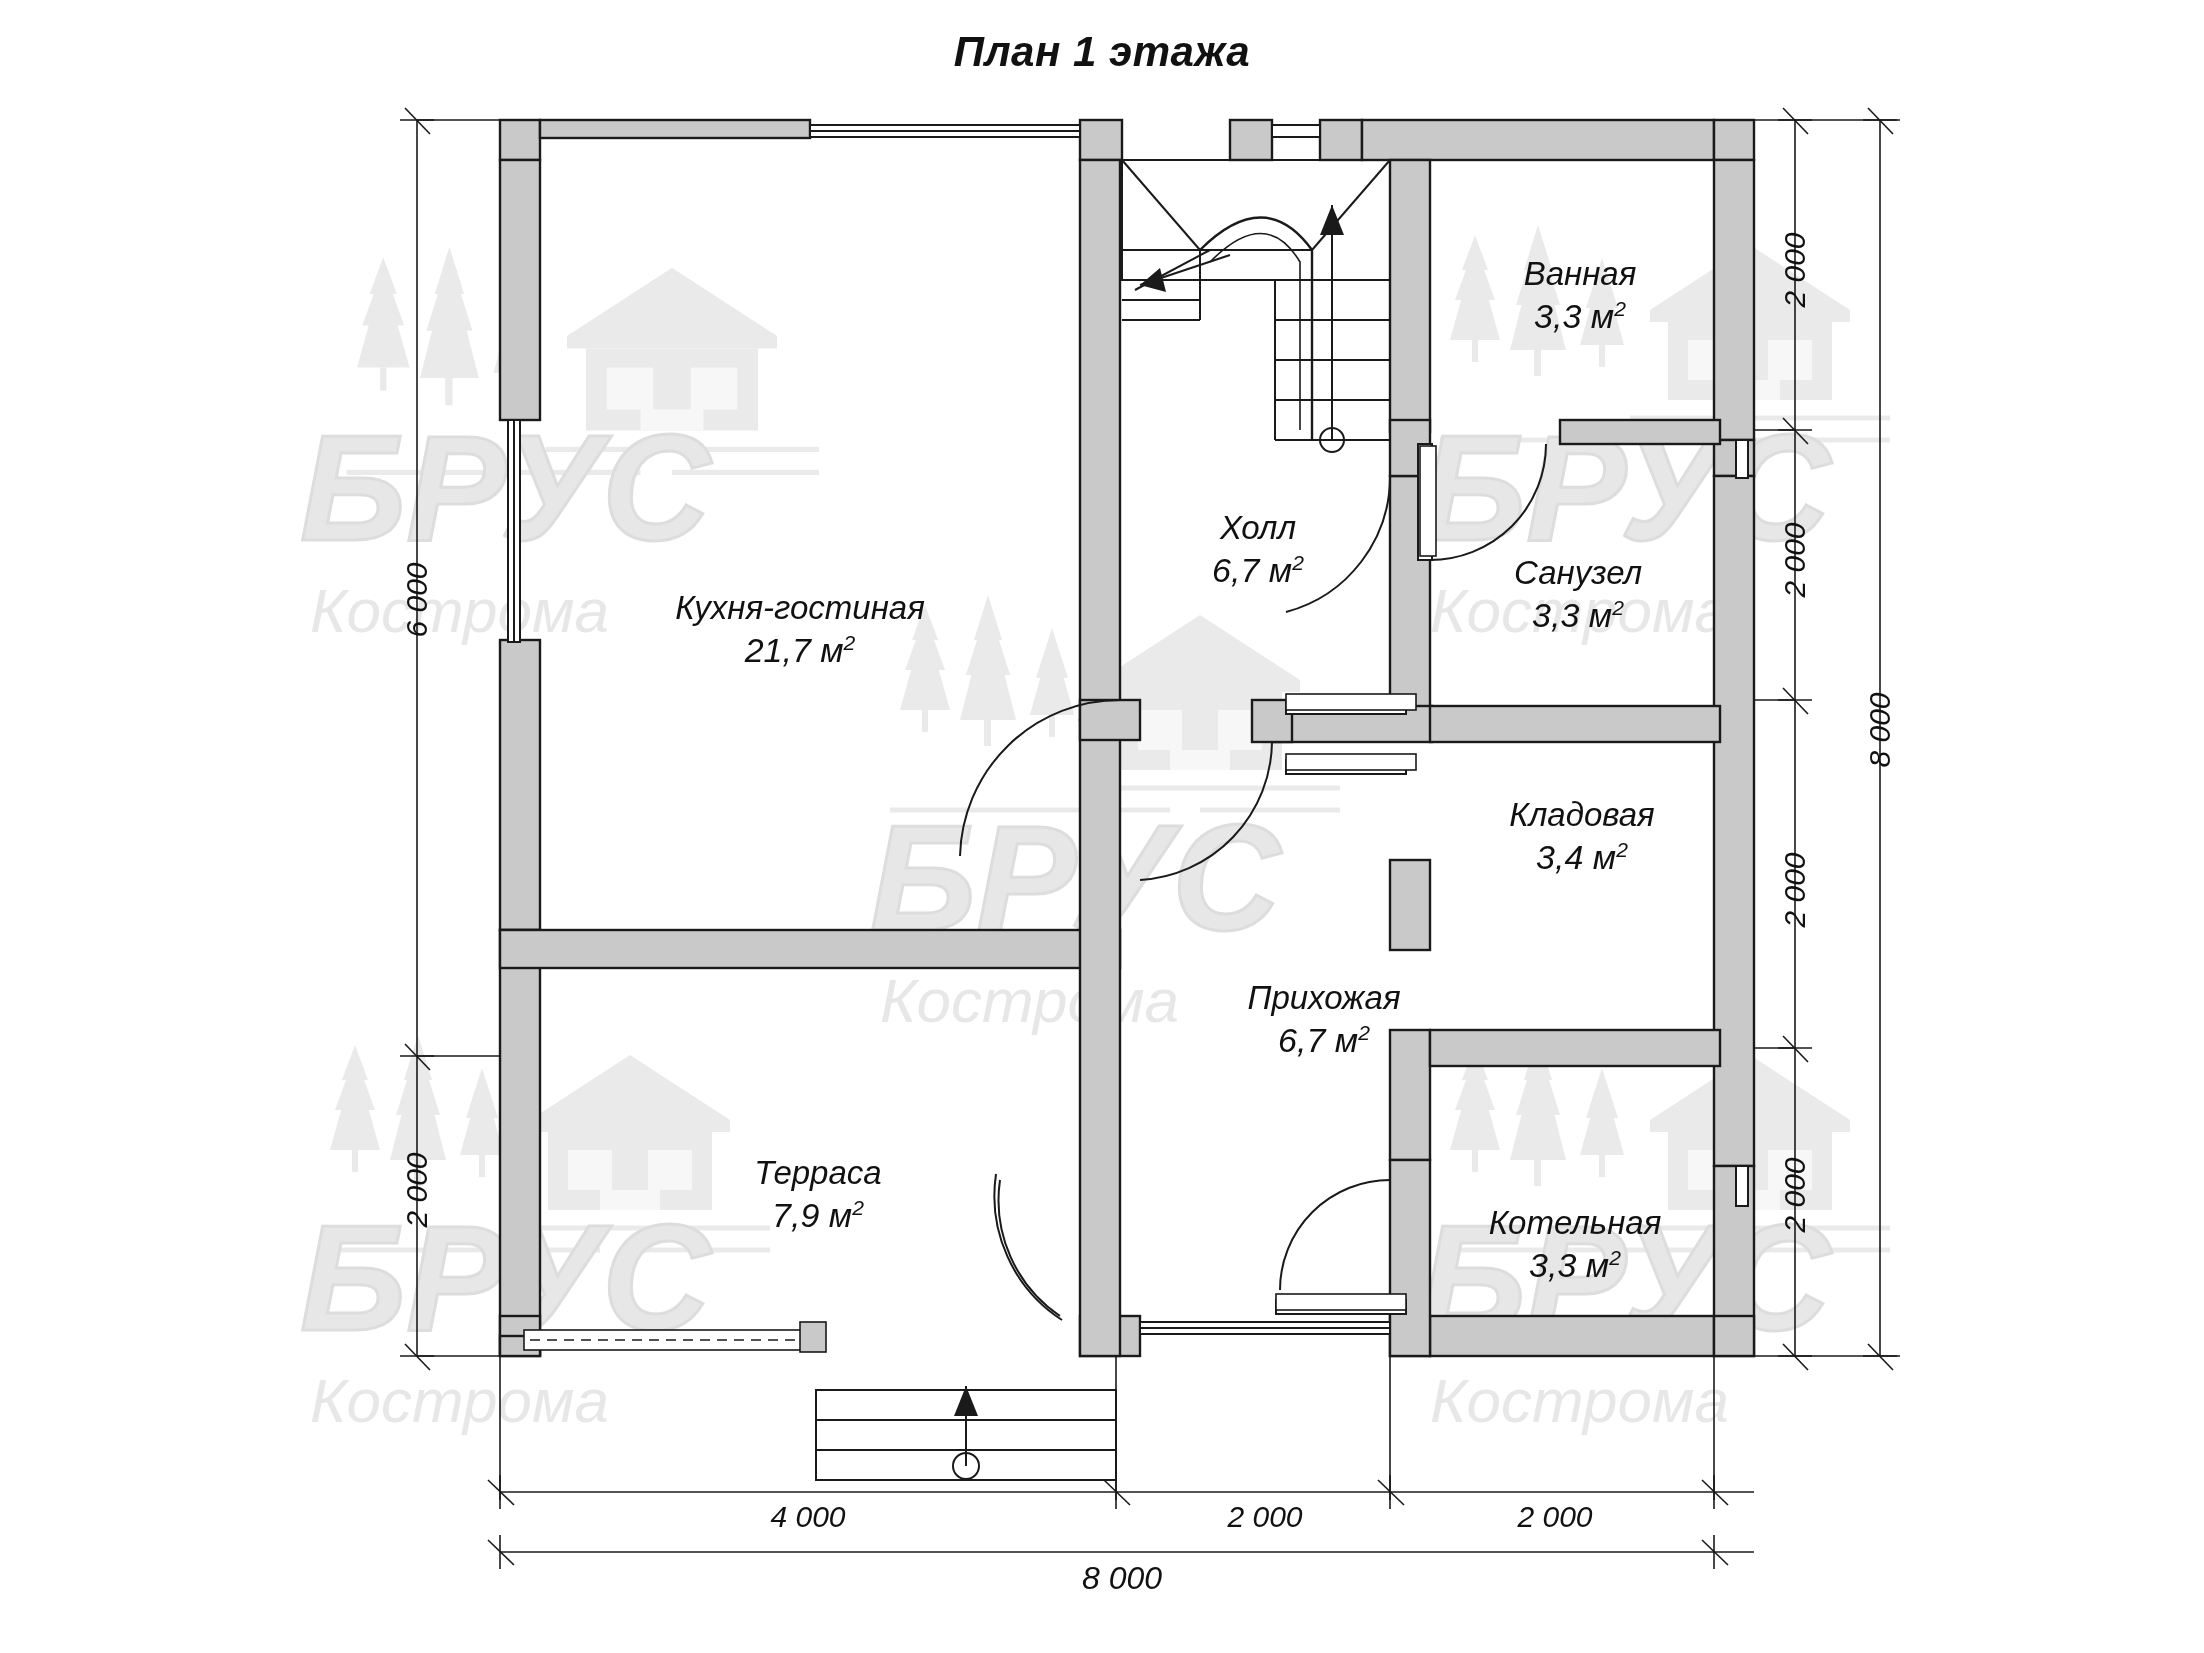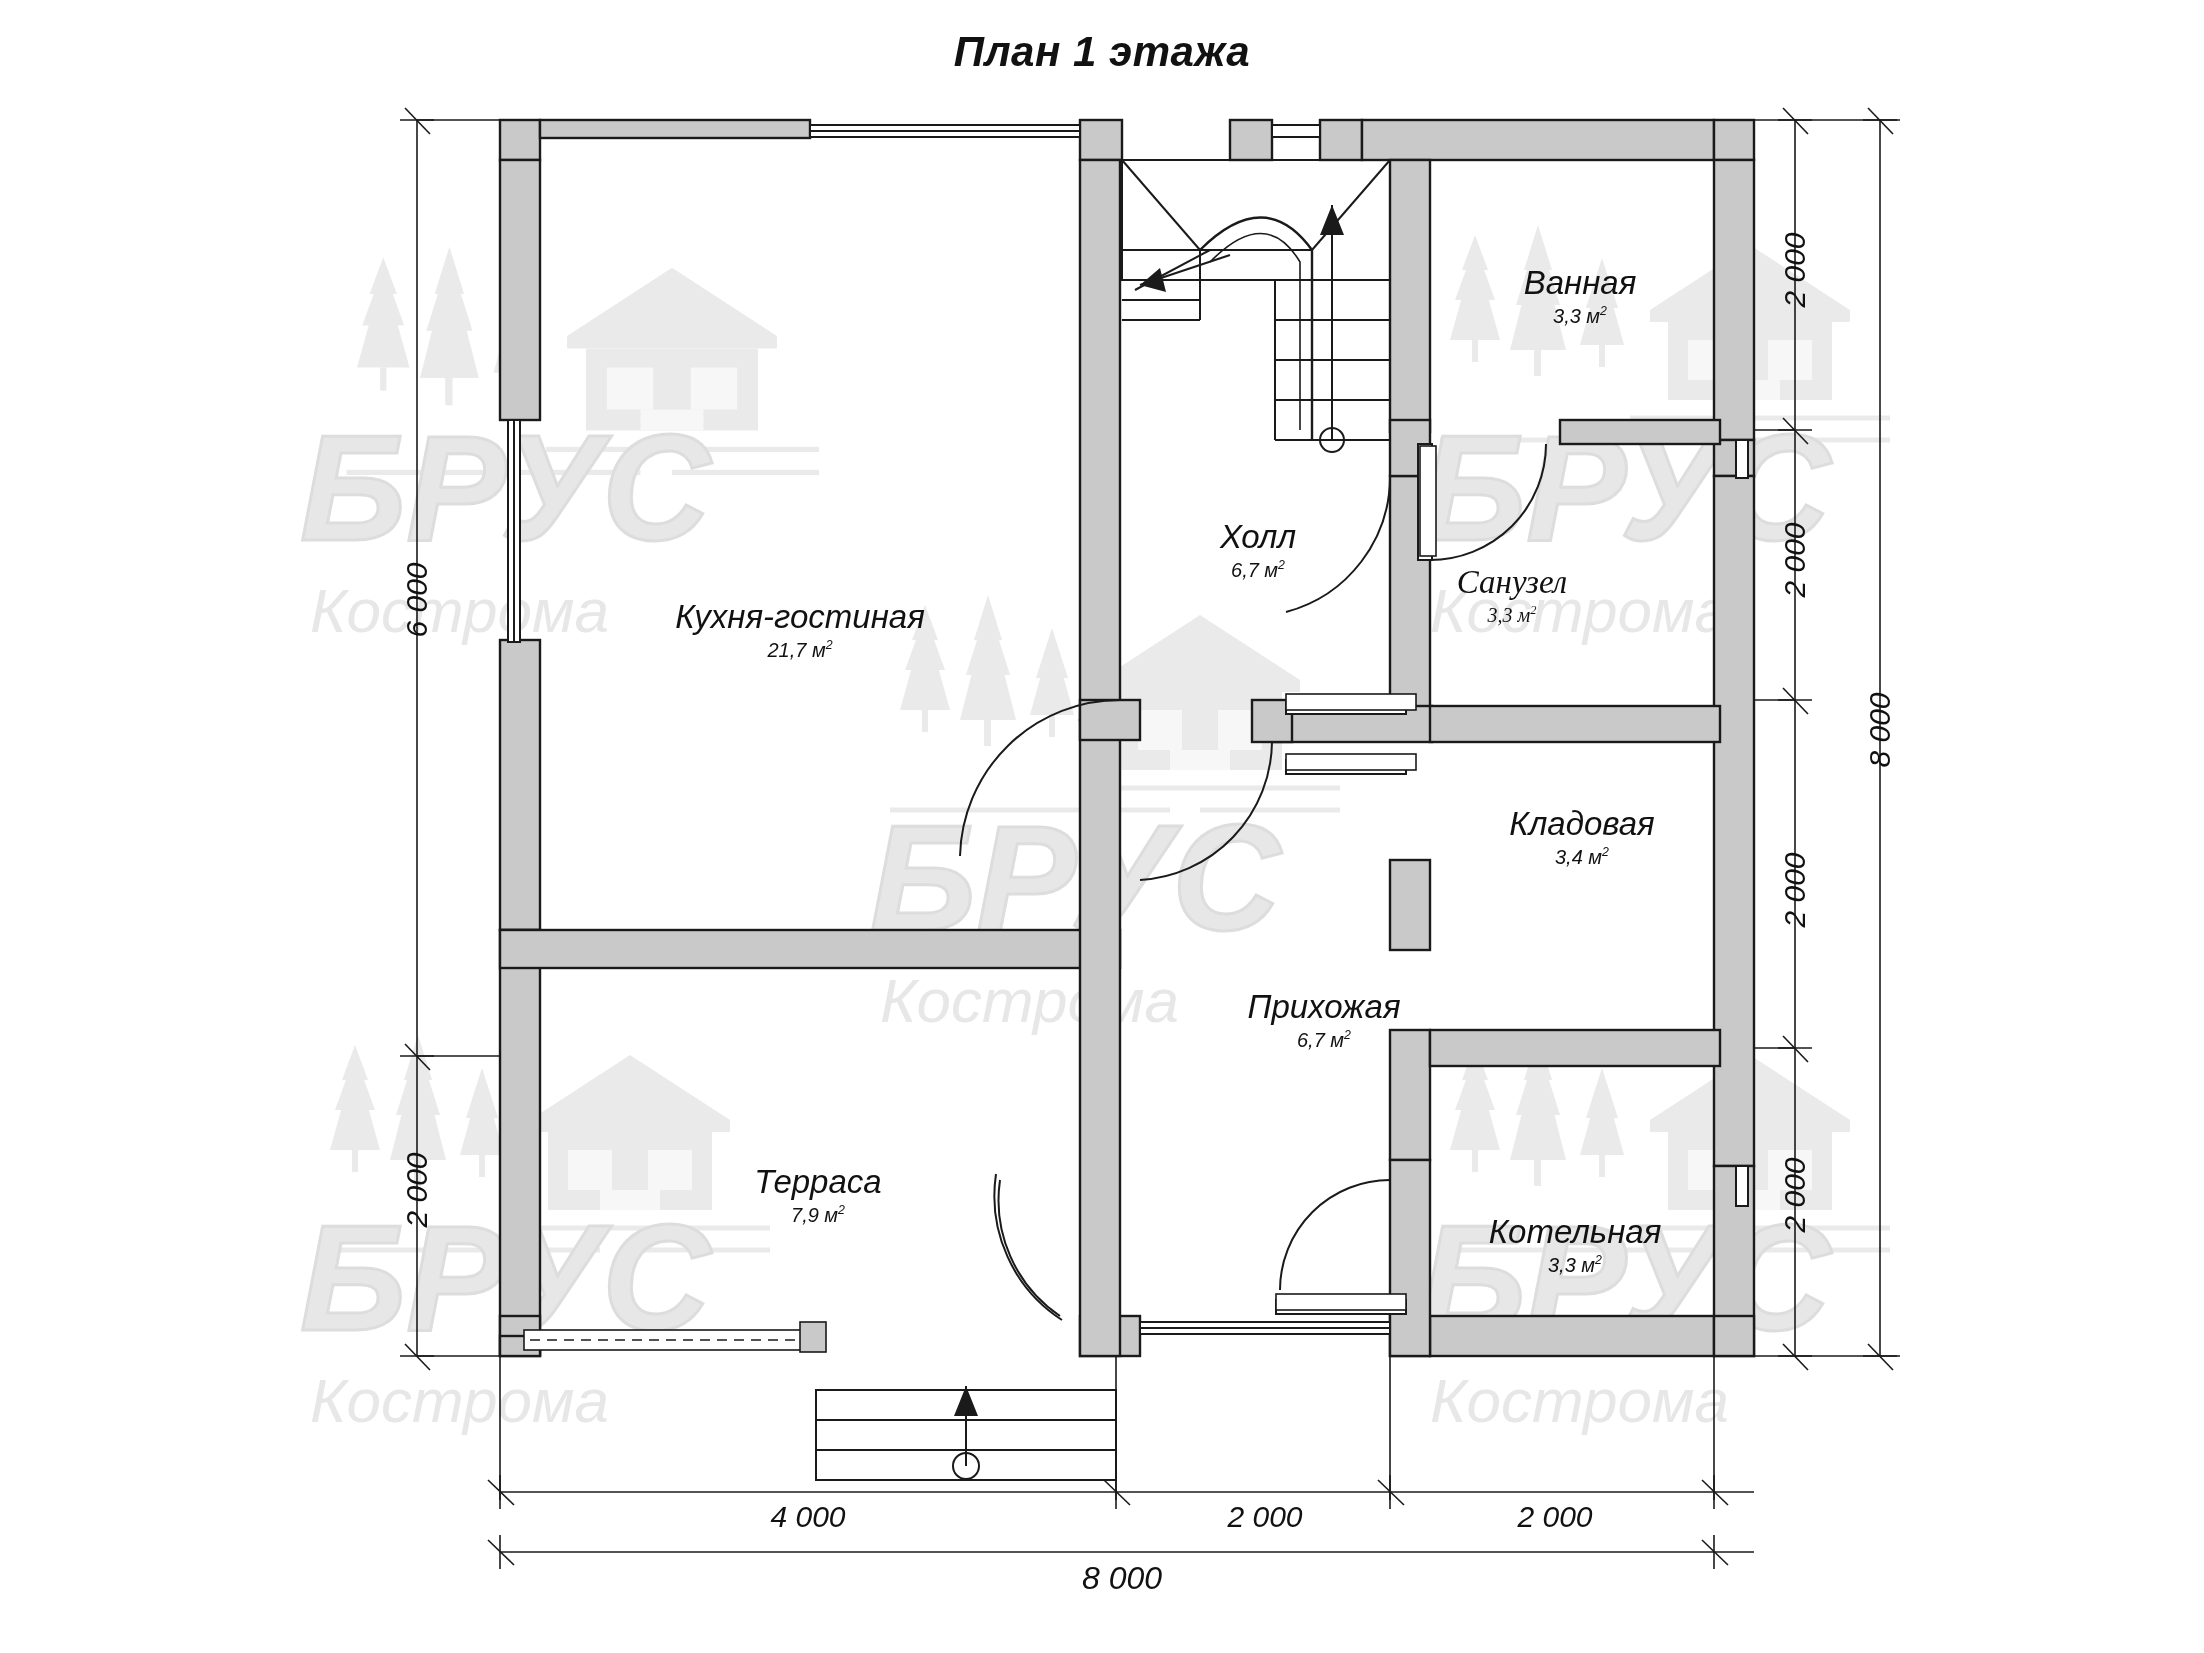--- a/index.html
+++ b/index.html
@@ -37,21 +37,21 @@
     text-align: center;
     font-size: 33px;
     font-style: italic;
     color: #111111;
     line-height: 1.28;
     white-space: nowrap;
     transform: translate(-50%, -50%);
   }
   .room-label .area {
     display: block;
-    font-size: 20px;
+    font-size: 34px;
   }
   .dim {
     position: absolute;
     font-size: 30px;
     font-style: italic;
     color: #111111;
     white-space: nowrap;
     transform: translate(-50%, -50%);
   }
   .dim.vert {
@@ -360,21 +360,21 @@
   <div class="room-label" style="left:1258px; top:550px;">
     <span>Холл</span>
     <span class="area"><span>6,7 м</span><sup>2</sup></span>
   </div>
 
   <div class="room-label" style="left:1580px; top:280px;margin-top:16px;">
     <span>Ванная</span>
     <span class="area"><span>3,3 м</span><sup>2</sup></span>
   </div>
 
-  <div class="room-label" style="left:1512px; top:595px;font-family:Liberation Serif, serif;">
+  <div class="room-label" style="left:1578px; top:595px;">
     <span>Санузел</span>
     <span class="area"><span>3,3 м</span><sup>2</sup></span>
   </div>
 
   <div class="room-label" style="left:1582px; top:837px;font-style:italic;">
     <span>Кладовая</span>
     <span class="area"><span>3,4 м</span><sup>2</sup></span>
   </div>
 
   <div class="room-label" style="left:1288px; top:1020px;margin-left:36px;">

